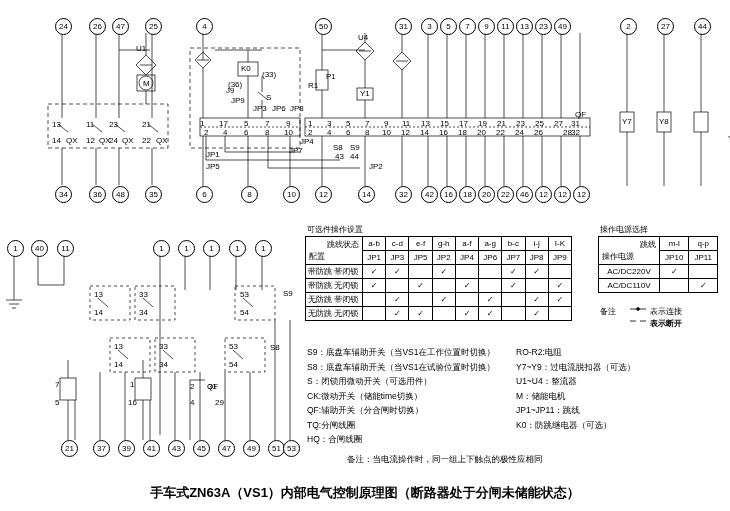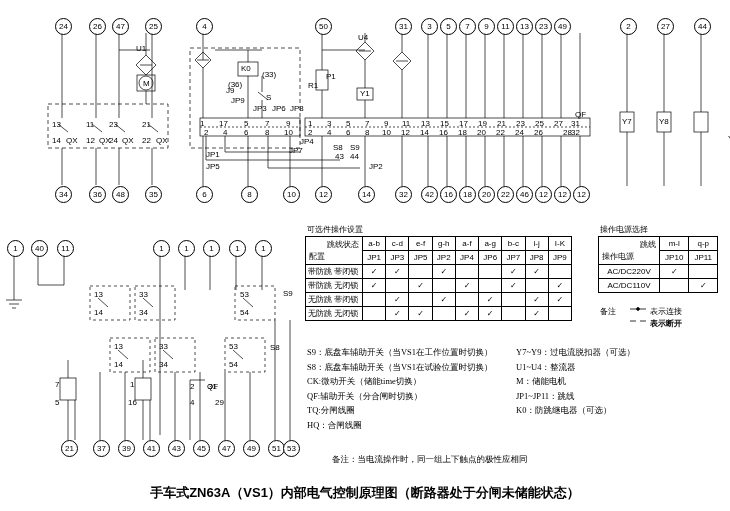--- a/index.html
+++ b/index.html
@@ -17,21 +17,21 @@
   }
   .lbl{position:absolute;font-size:8px;white-space:nowrap;}
   
   table.opt{
     position:absolute;border-collapse:collapse;font-size:8px;background:#fff;
   }
   table.opt td,table.opt th{
     border:1px solid #000;text-align:center;padding:0;height:13px;
     font-weight:normal;
   }
-  .legend{position:absolute;font-size:8.5px;line-height:14.5px;white-space:nowrap;font-family:Liberation Serif, serif;}
+  .legend{position:absolute;font-size:8.5px;line-height:14.5px;white-space:nowrap;}
   .title{
     position:absolute;width:730px;text-align:center;font-size:13px;font-weight:bold;
   }
 </style>
 </head>
 <body>
 
 <svg id="canvas" xmlns="http://www.w3.org/2000/svg" viewBox="0 0 730 511">
   <g stroke="#000" fill="none" stroke-width="0.7">
 
@@ -500,27 +500,29 @@
     <line x1="2" y1="6" x2="18" y2="6"></line>
     <line x1="2" y1="18" x2="8" y2="18"></line>
     <line x1="12" y1="18" x2="18" y2="18"></line>
     <circle cx="10" cy="6" r="1.4" fill="#000"></circle>
   </g>
 </svg>
 
 <div class="legend" style="left:307px;top:345px;">
   <div>S9：底盘车辅助开关（当VS1在工作位置时切换）</div>
   <div>S8：底盘车辅助开关（当VS1在试验位置时切换）</div>
+  <div>S：闭锁用微动开关（可选用件）</div>
   <div>CK:微动开关（储能time切换）</div>
   <div>QF:辅助开关（分合闸时切换）</div>
   <div>TQ:分闸线圈</div>
   <div>HQ：合闸线圈</div>
 </div>
 <div class="legend" style="left:516px;top:345px;">
+  <div>RO-R2:电阻</div>
   <div>Y7~Y9：过电流脱扣器（可选）</div>
   <div>U1~U4：整流器</div>
   <div>M：储能电机</div>
   <div>JP1~JP11：跳线</div>
   <div>K0：防跳继电器（可选）</div>
 </div>
-<div class="legend" style="left:332px;top:452px;">备注：当电流操作时，同一组上下触点的极性应相同</div>
+<div class="legend" style="left:347px;top:452px;">备注：当电流操作时，同一组上下触点的极性应相同</div>
 
 <div class="title" style="left:0;top:484px;">手车式ZN63A（VS1）内部电气控制原理图（断路器处于分闸未储能状态）</div>
 
 </body></html>

